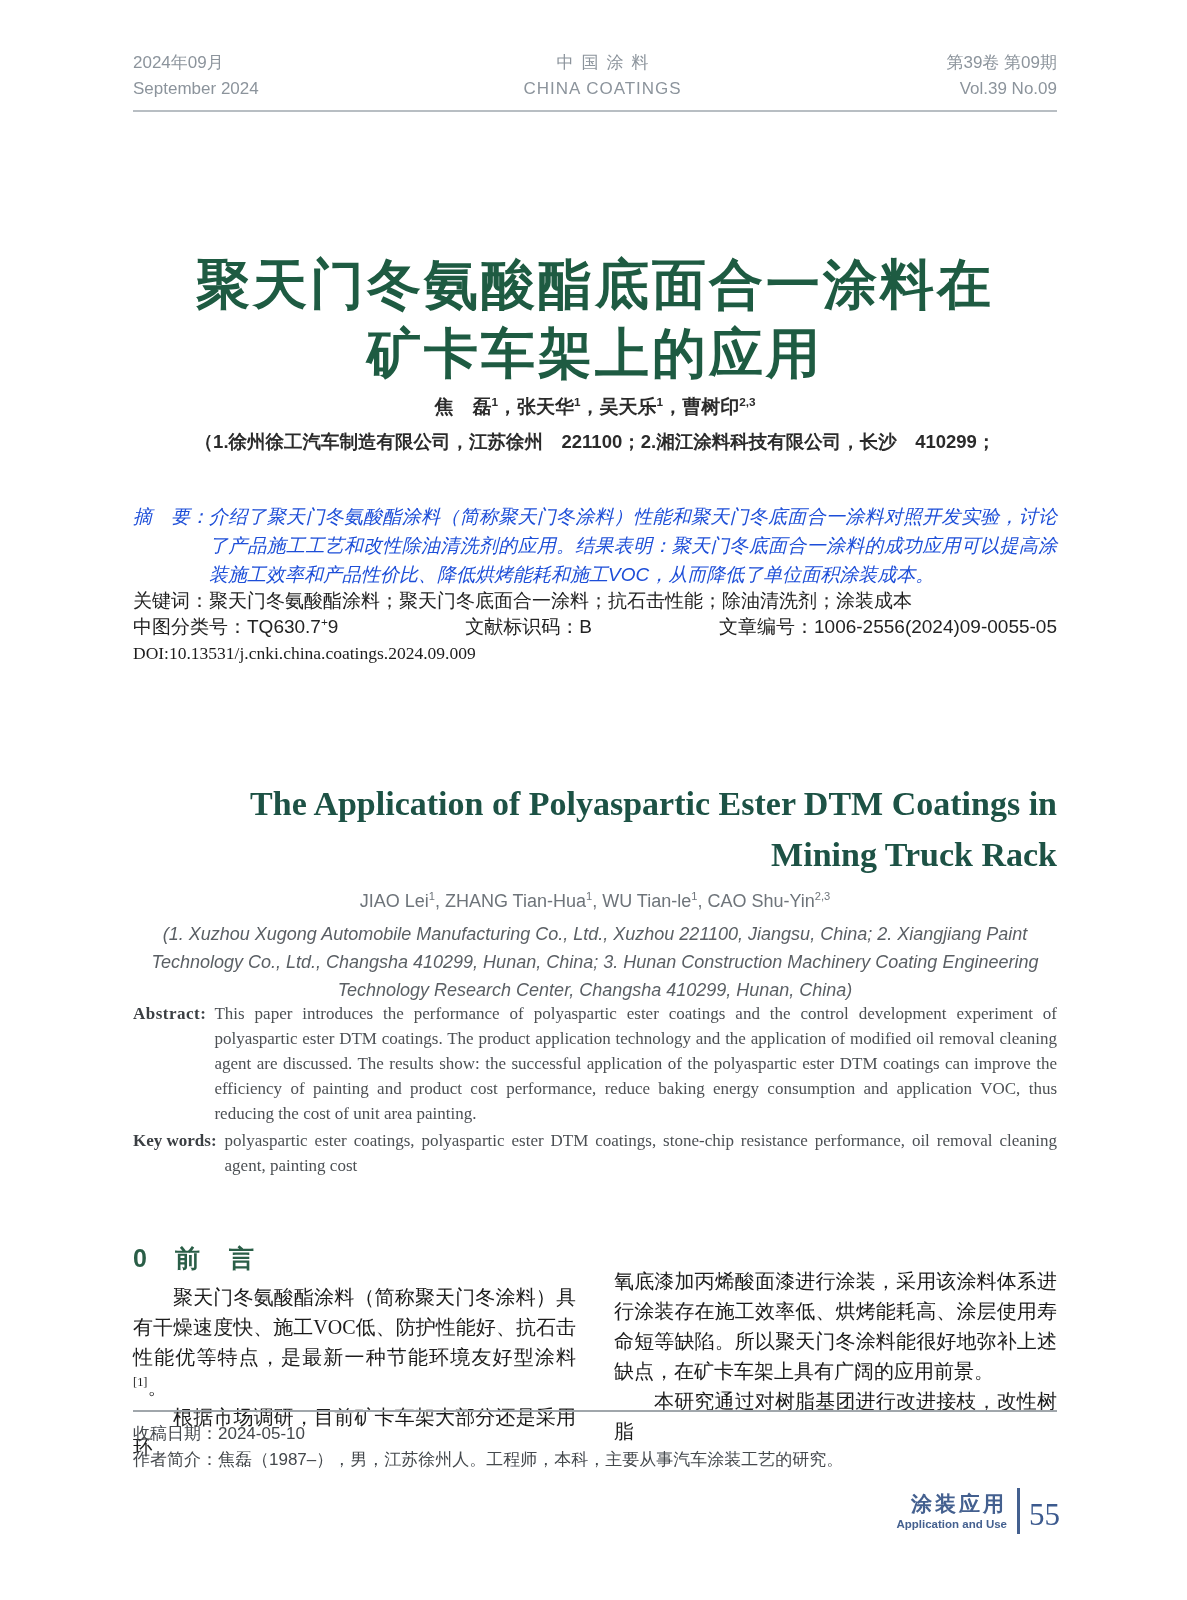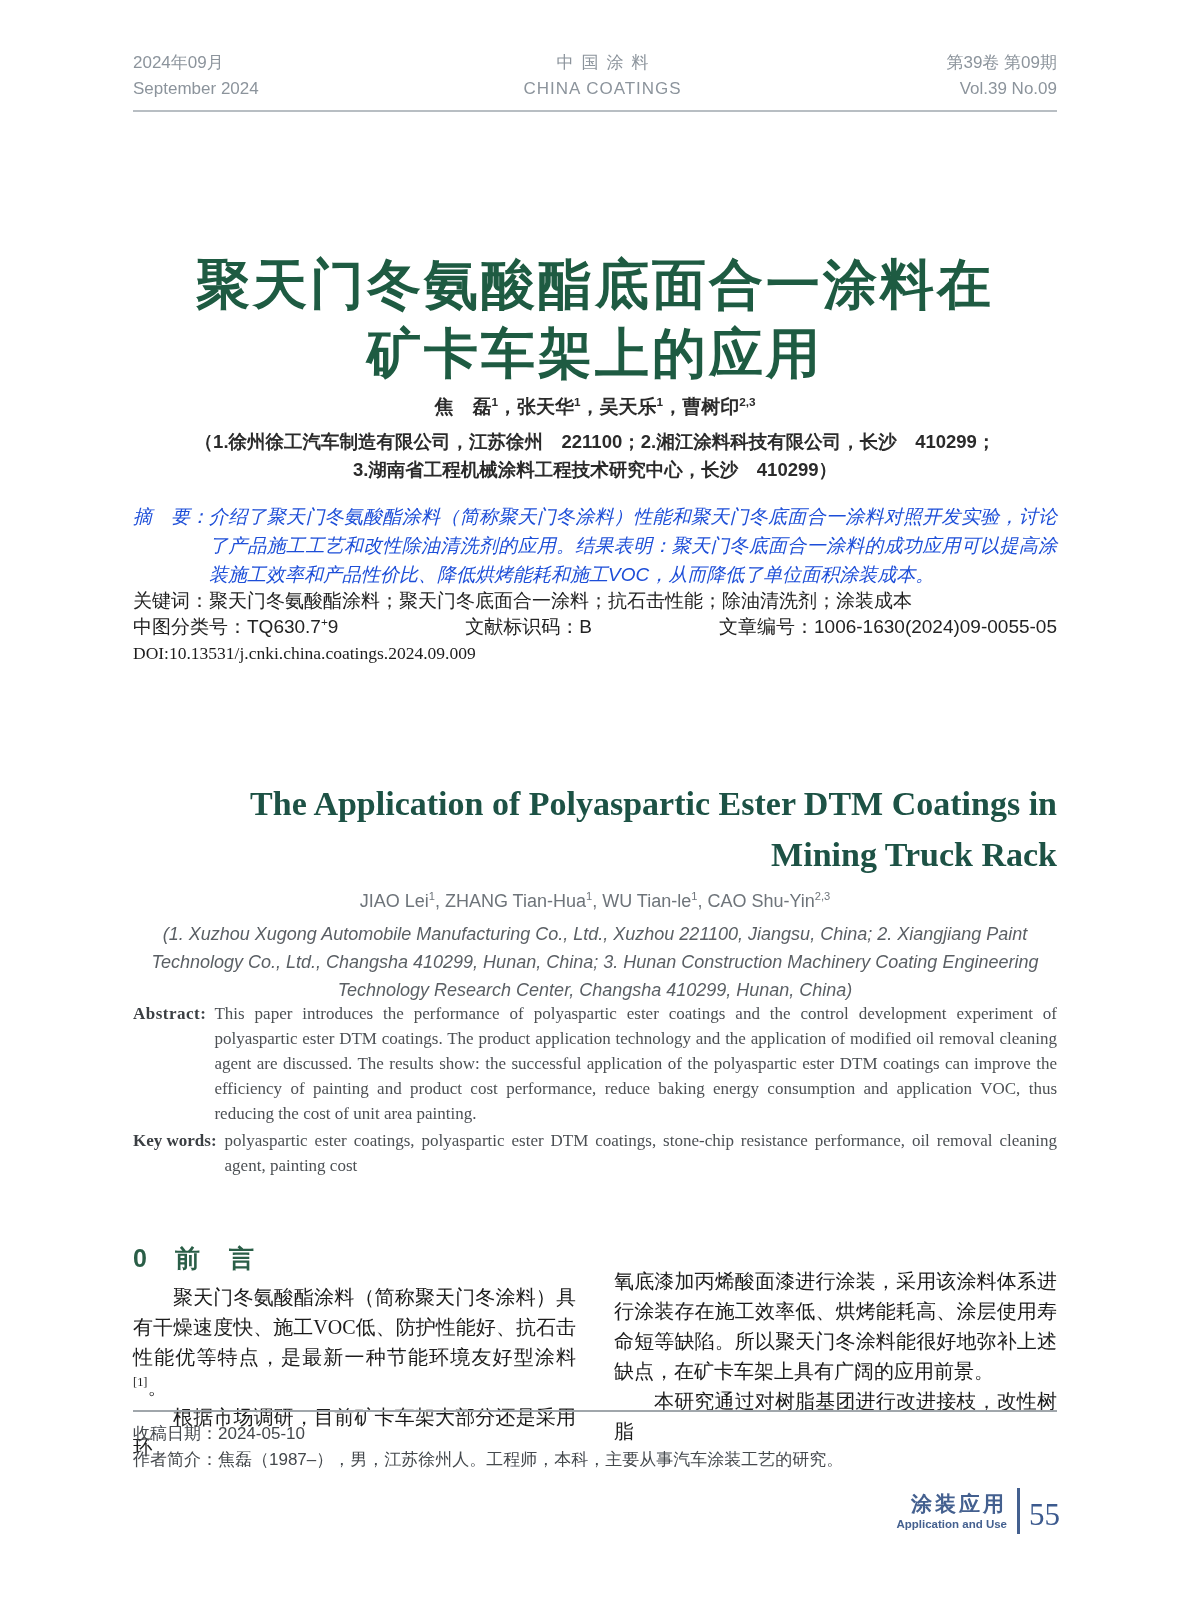--- a/index.html
+++ b/index.html
@@ -102,37 +102,36 @@
     <div>聚天门冬氨酸酯底面合一涂料在</div>
     <div>矿卡车架上的应用</div>
   </h1>
 
   <div class="abs authors-cn">
     <span><span>焦　磊</span><sup>1</sup></span><span><span>，张天华</span><sup>1</sup></span><span><span>，吴天乐</span><sup>1</sup></span><span><span>，曹树印</span><sup>2,3</sup></span>
   </div>
 
   <div class="abs affil-cn">
     <div>（1.徐州徐工汽车制造有限公司，江苏徐州　221100；2.湘江涂料科技有限公司，长沙　410299；</div>
-    <div>3.湖南省工程机械涂料工程技术研究中心，长沙　410299）</div>
   </div>
 
   <div class="abs abstract-cn hang">
     <span class="lbl">摘　要：</span>
     <span class="txt">介绍了聚天门冬氨酸酯涂料（简称聚天门冬涂料）性能和聚天门冬底面合一涂料对照开发实验，讨论了产品施工工艺和改性除油清洗剂的应用。结果表明：聚天门冬底面合一涂料的成功应用可以提高涂装施工效率和产品性价比、降低烘烤能耗和施工VOC，从而降低了单位面积涂装成本。</span>
   </div>
 
   <div class="abs keywords-cn hang">
     <span class="lbl">关键词：</span>
     <span class="txt">聚天门冬氨酸酯涂料；聚天门冬底面合一涂料；抗石击性能；除油清洗剂；涂装成本</span>
   </div>
 
   <div class="abs meta">
     <span><span>中图分类号：TQ630.7</span><sup>+</sup><span>9</span></span>
     <span>文献标识码：B</span>
-    <span>文章编号：1006-1630(2024)09-0055-05</span>
+    <span>文章编号：1006-2556(2024)09-0055-05</span>
   </div>
   <div class="abs doi">DOI:10.13531/j.cnki.china.coatings.2024.09.009</div>
 
   <h2 class="abs title-en" style="margin:0;">
     <div>The Application of Polyaspartic Ester DTM Coatings in</div>
     <div>Mining Truck Rack</div>
   </h2>
 
   <div class="abs authors-en">
     <span><span>JIAO Lei</span><sup>1</sup></span><span><span>, ZHANG Tian-Hua</span><sup>1</sup></span><span><span>, WU Tian-le</span><sup>1</sup></span><span><span>, CAO Shu-Yin</span><sup>2,3</sup></span>

